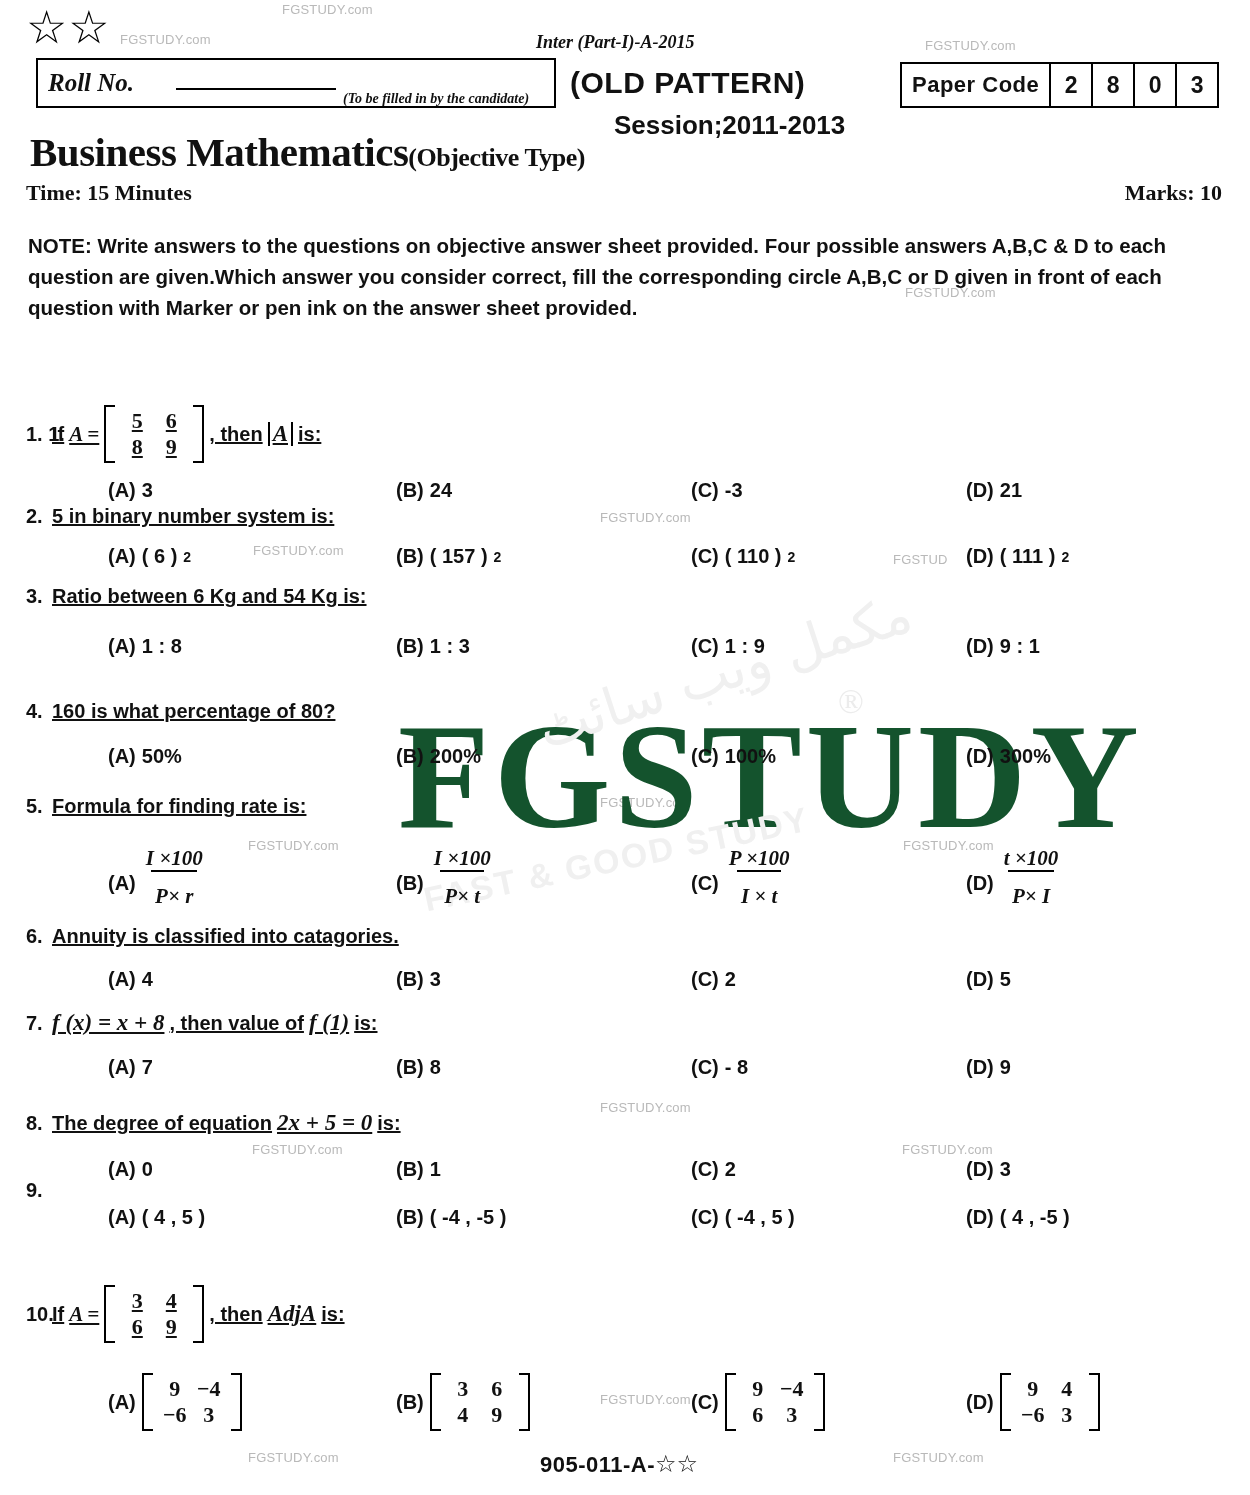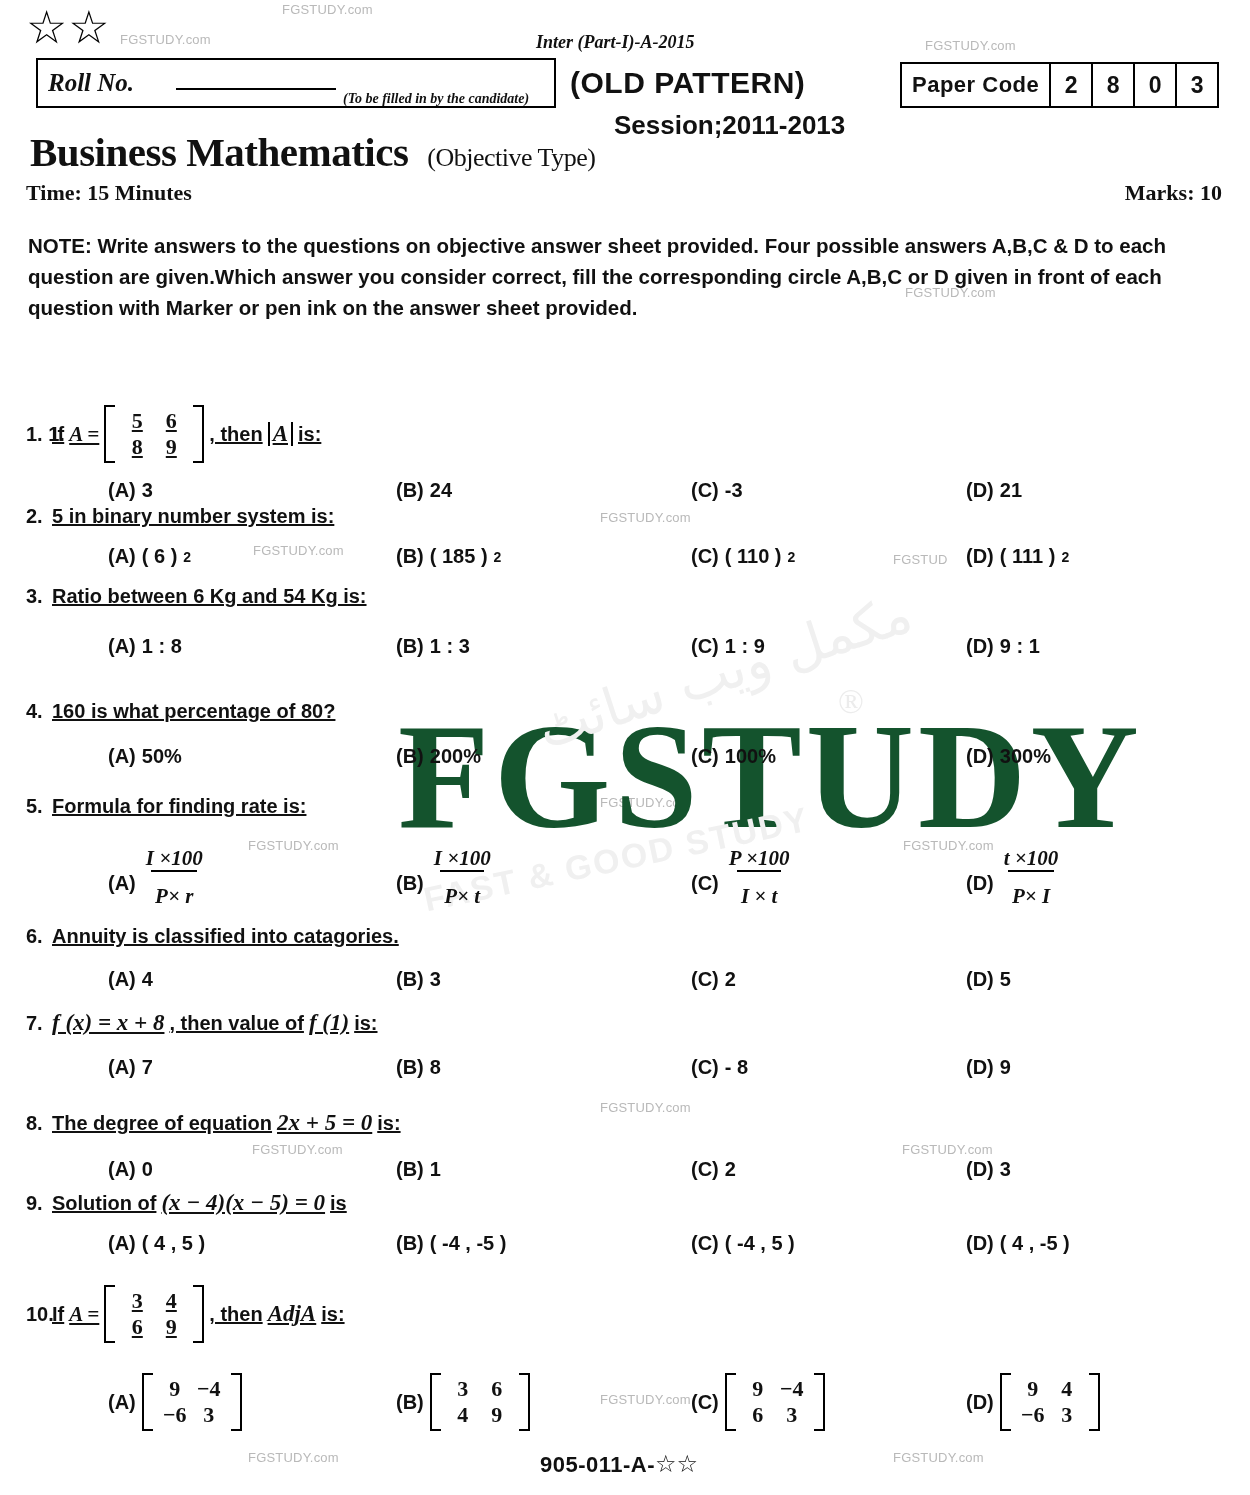--- a/index.html
+++ b/index.html
@@ -159,22 +159,21 @@
     position: absolute;
     left: 30px; top: 128px;
     font-family: "Liberation Serif", serif;
     font-size: 41px;
     font-weight: 700;
     letter-spacing: -.5px;
   }
   .subject-sub {
     font-family: "Liberation Serif", serif;
     font-size: 26px;
-    font-weight: 400;
-    margin-left: 19px;
+    font-weight: 700;
   }
   .time {
     position: absolute;
     left: 26px; top: 180px;
     font-family: "Liberation Serif", serif;
     font-size: 22px;
     font-weight: 700;
   }
   .marks {
     position: absolute;
@@ -442,21 +441,21 @@
       <span class="q-text">5 in binary number system is:</span>
     </div>
     <div class="opts" style="margin-top:17px;">
       <span class="opt o1">
           <span class="lbl">(A)</span>
           <span>( 6 )</span>
           <span class="sub2">2</span>
         </span>
       <span class="opt o2">
           <span class="lbl">(B)</span>
-          <span>( 185 )</span>
+          <span>( 157 )</span>
           <span class="sub2">2</span>
         </span>
       <span class="opt o3">
           <span class="lbl">(C)</span>
           <span>( 110 )</span>
           <span class="sub2">2</span>
         </span>
       <span class="opt o4">
           <span class="lbl">(D)</span>
           <span>( 111 )</span>
@@ -632,25 +631,20 @@
       <span class="opt o4">
           <span class="lbl">(D)</span>
           <span>3</span>
         </span>
     </div>
   </div>
 
   <div class="q" style="top:1190px;">
     <div class="q-head">
       <span class="q-num">9.</span>
-      <span class="q-text">
-        <span>Solution of</span>
-        <span class="mserif" style="font-size:23px;">(x − 4)(x − 5) = 0</span>
-        <span>is</span>
-      </span>
     </div>
     <div class="opts" style="margin-top:16px;">
       <span class="opt o1">
           <span class="lbl">(A)</span>
           <span>( 4 , 5 )</span>
         </span>
       <span class="opt o2">
           <span class="lbl">(B)</span>
           <span>( -4 , -5 )</span>
         </span>

